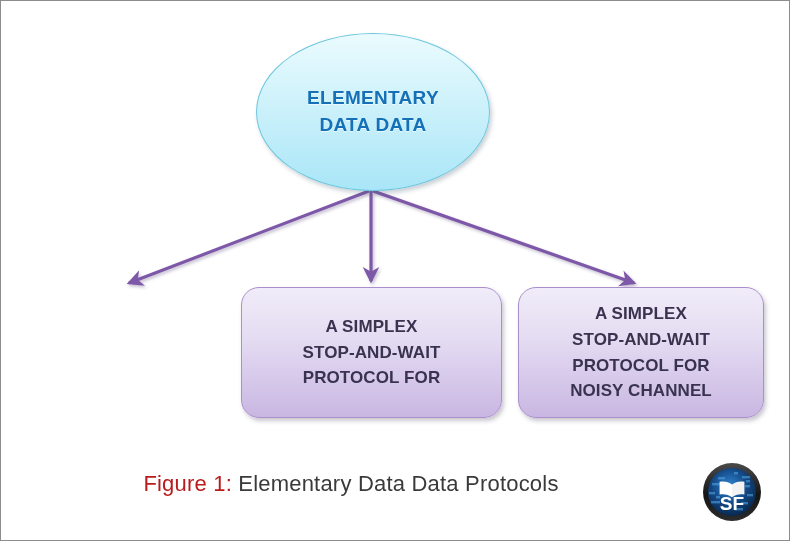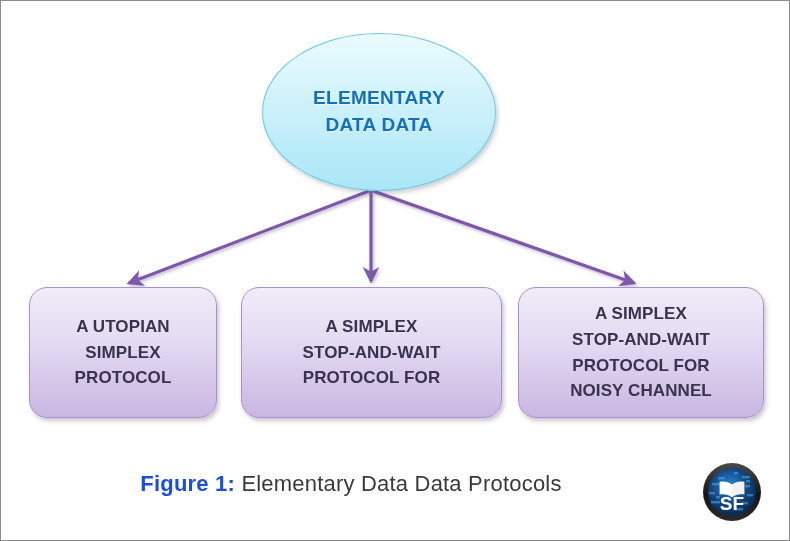--- a/index.html
+++ b/index.html
@@ -26,21 +26,21 @@
     left: 0;
     top: 0;
     width: 790px;
     height: 541px;
     pointer-events: none;
   }
 
   
   #root-node {
     position: absolute;
-    left: 261px;
+    left: 255px;
     top: 32px;
     width: 234px;
     height: 158px;
     border-radius: 50%;
     background: linear-gradient(to bottom, #eafbfe 0%, #d2f3fb 38%, #a9e6f7 100%);
     border: 1px solid #6ec6de;
     box-shadow: 2px 3px 4px rgba(70,90,110,0.28);
     display: flex;
     align-items: center;
     justify-content: center;
@@ -85,22 +85,22 @@
     position: absolute;
     left: 0;
     top: 470px;
     width: 700px;
     text-align: center;
     font-size: 22px;
     color: #3a3a3a;
     letter-spacing: 0.2px;
   }
   #caption .caption-label {
-    font-weight: bold;
-    color: #1d4ed8;
+    font-weight: normal;
+    color: #b91c1c;
   }
   #caption .caption-text {
     font-weight: normal;
   }
 
   
   #brand-logo {
     position: absolute;
     left: 700px;
     top: 460px;
@@ -129,27 +129,20 @@
     </g>
   </svg>
 
   <div id="root-node">
     <div class="node-text">
       <div>ELEMENTARY</div>
       <div>DATA DATA</div>
     </div>
   </div>
 
-  <div id="child-node-1" class="child-node">
-    <div class="node-text">
-      <div>A UTOPIAN</div>
-      <div>SIMPLEX</div>
-      <div>PROTOCOL</div>
-    </div>
-  </div>
 
   <div id="child-node-2" class="child-node">
     <div class="node-text">
       <div>A SIMPLEX</div>
       <div>STOP-AND-WAIT</div>
       <div>PROTOCOL FOR</div>
     </div>
   </div>
 
   <div id="child-node-3" class="child-node">

